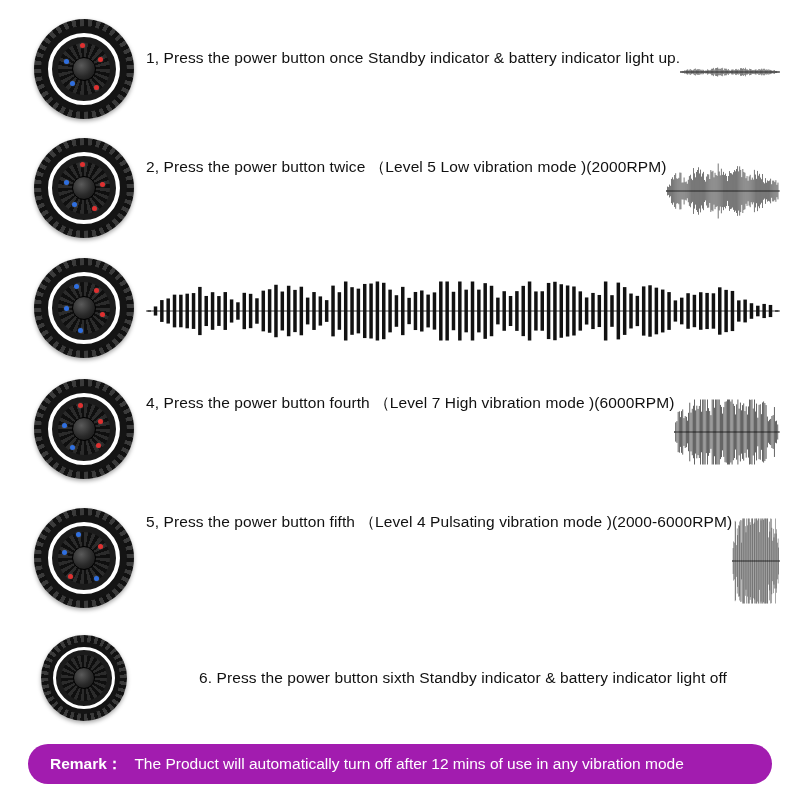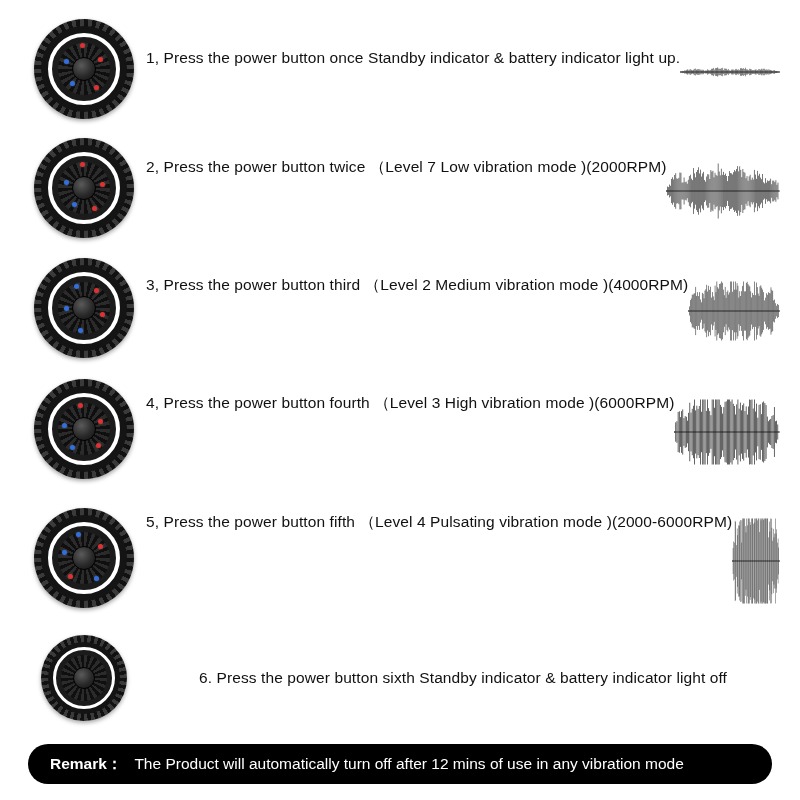--- a/index.html
+++ b/index.html
@@ -117,21 +117,21 @@
     left: 0;
     right: 0;
     bottom: 16px;
     display: flex;
     justify-content: center;
   }
   .remark {
     width: 744px;
     height: 40px;
     border-radius: 20px;
-    background: #000000;
+    background: #a21caf;
     color: #ffffff;
     display: flex;
     align-items: center;
     padding: 0 22px;
     box-sizing: border-box;
     font-size: 15.5px;
   }
   .remark-label {
     font-weight: bold;
     white-space: nowrap;
@@ -298,21 +298,21 @@
         <div class="hub"></div>
         <div class="core"></div>
         <div class="dot red" style="left:46px;top:24px;"></div>
         <div class="dot blue" style="left:30px;top:42px;"></div>
         <div class="dot red" style="left:66px;top:44px;"></div>
         <div class="dot blue" style="left:38px;top:64px;"></div>
         <div class="dot red" style="left:58px;top:68px;"></div>
       </div>
     </div>
     <div class="row-body">
-      <div class="step-text">2, Press the power button twice （Level 7 Low vibration mode )(2000RPM)</div>
+      <div class="step-text">2, Press the power button twice （Level 5 Low vibration mode )(2000RPM)</div>
       <svg class="wave" viewBox="0 0 560 56" height="56" preserveAspectRatio="none">
           <g class="wg">
             <rect x="1.15" y="27.40" width="2.80" height="1.20" fill="#111111"></rect>
             <rect x="6.24" y="23.56" width="2.80" height="8.88" fill="#111111"></rect>
             <rect x="11.33" y="24.08" width="2.80" height="7.85" fill="#111111"></rect>
             <rect x="16.42" y="21.56" width="2.80" height="12.88" fill="#111111"></rect>
             <rect x="21.51" y="22.78" width="2.80" height="10.45" fill="#111111"></rect>
             <rect x="26.60" y="15.89" width="2.80" height="24.21" fill="#111111"></rect>
             <rect x="31.69" y="14.27" width="2.80" height="27.46" fill="#111111"></rect>
             <rect x="36.78" y="16.42" width="2.80" height="23.16" fill="#111111"></rect>
@@ -432,21 +432,20 @@
         <div class="hub"></div>
         <div class="core"></div>
         <div class="dot blue" style="left:40px;top:26px;"></div>
         <div class="dot red" style="left:60px;top:30px;"></div>
         <div class="dot blue" style="left:30px;top:48px;"></div>
         <div class="dot red" style="left:66px;top:54px;"></div>
         <div class="dot blue" style="left:44px;top:70px;"></div>
       </div>
     </div>
     <div class="row-body">
-      <div class="step-text">3, Press the power button third （Level 2 Medium vibration mode )(4000RPM)</div>
       <svg class="wave" viewBox="0 0 560 60" height="60" preserveAspectRatio="none">
           <g class="wg">
             <rect x="1.26" y="29.40" width="3.08" height="1.20" fill="#111111"></rect>
             <rect x="6.86" y="25.45" width="3.08" height="9.11" fill="#111111"></rect>
             <rect x="12.46" y="19.08" width="3.08" height="21.84" fill="#111111"></rect>
             <rect x="18.06" y="17.47" width="3.08" height="25.06" fill="#111111"></rect>
             <rect x="23.66" y="13.65" width="3.08" height="32.71" fill="#111111"></rect>
             <rect x="29.26" y="13.72" width="3.08" height="32.56" fill="#111111"></rect>
             <rect x="34.86" y="12.68" width="3.08" height="34.64" fill="#111111"></rect>
             <rect x="40.46" y="12.08" width="3.08" height="35.83" fill="#111111"></rect>
@@ -556,21 +555,21 @@
         <div class="hub"></div>
         <div class="core"></div>
         <div class="dot red" style="left:44px;top:24px;"></div>
         <div class="dot blue" style="left:28px;top:44px;"></div>
         <div class="dot red" style="left:64px;top:40px;"></div>
         <div class="dot blue" style="left:36px;top:66px;"></div>
         <div class="dot red" style="left:62px;top:64px;"></div>
       </div>
     </div>
     <div class="row-body">
-      <div class="step-text">4, Press the power button fourth （Level 3 High vibration mode )(6000RPM)</div>
+      <div class="step-text">4, Press the power button fourth （Level 7 High vibration mode )(6000RPM)</div>
       <svg class="wave" viewBox="0 0 560 66" height="66" preserveAspectRatio="none">
           <g class="wg">
             <rect x="1.40" y="32.40" width="3.42" height="1.20" fill="#111111"></rect>
             <rect x="7.62" y="23.38" width="3.42" height="19.24" fill="#111111"></rect>
             <rect x="13.84" y="22.14" width="3.42" height="21.72" fill="#111111"></rect>
             <rect x="20.07" y="12.88" width="3.42" height="40.25" fill="#111111"></rect>
             <rect x="26.29" y="12.32" width="3.42" height="41.35" fill="#111111"></rect>
             <rect x="32.51" y="18.10" width="3.42" height="29.79" fill="#111111"></rect>
             <rect x="38.73" y="12.13" width="3.42" height="41.73" fill="#111111"></rect>
             <rect x="44.96" y="10.41" width="3.42" height="45.19" fill="#111111"></rect>

